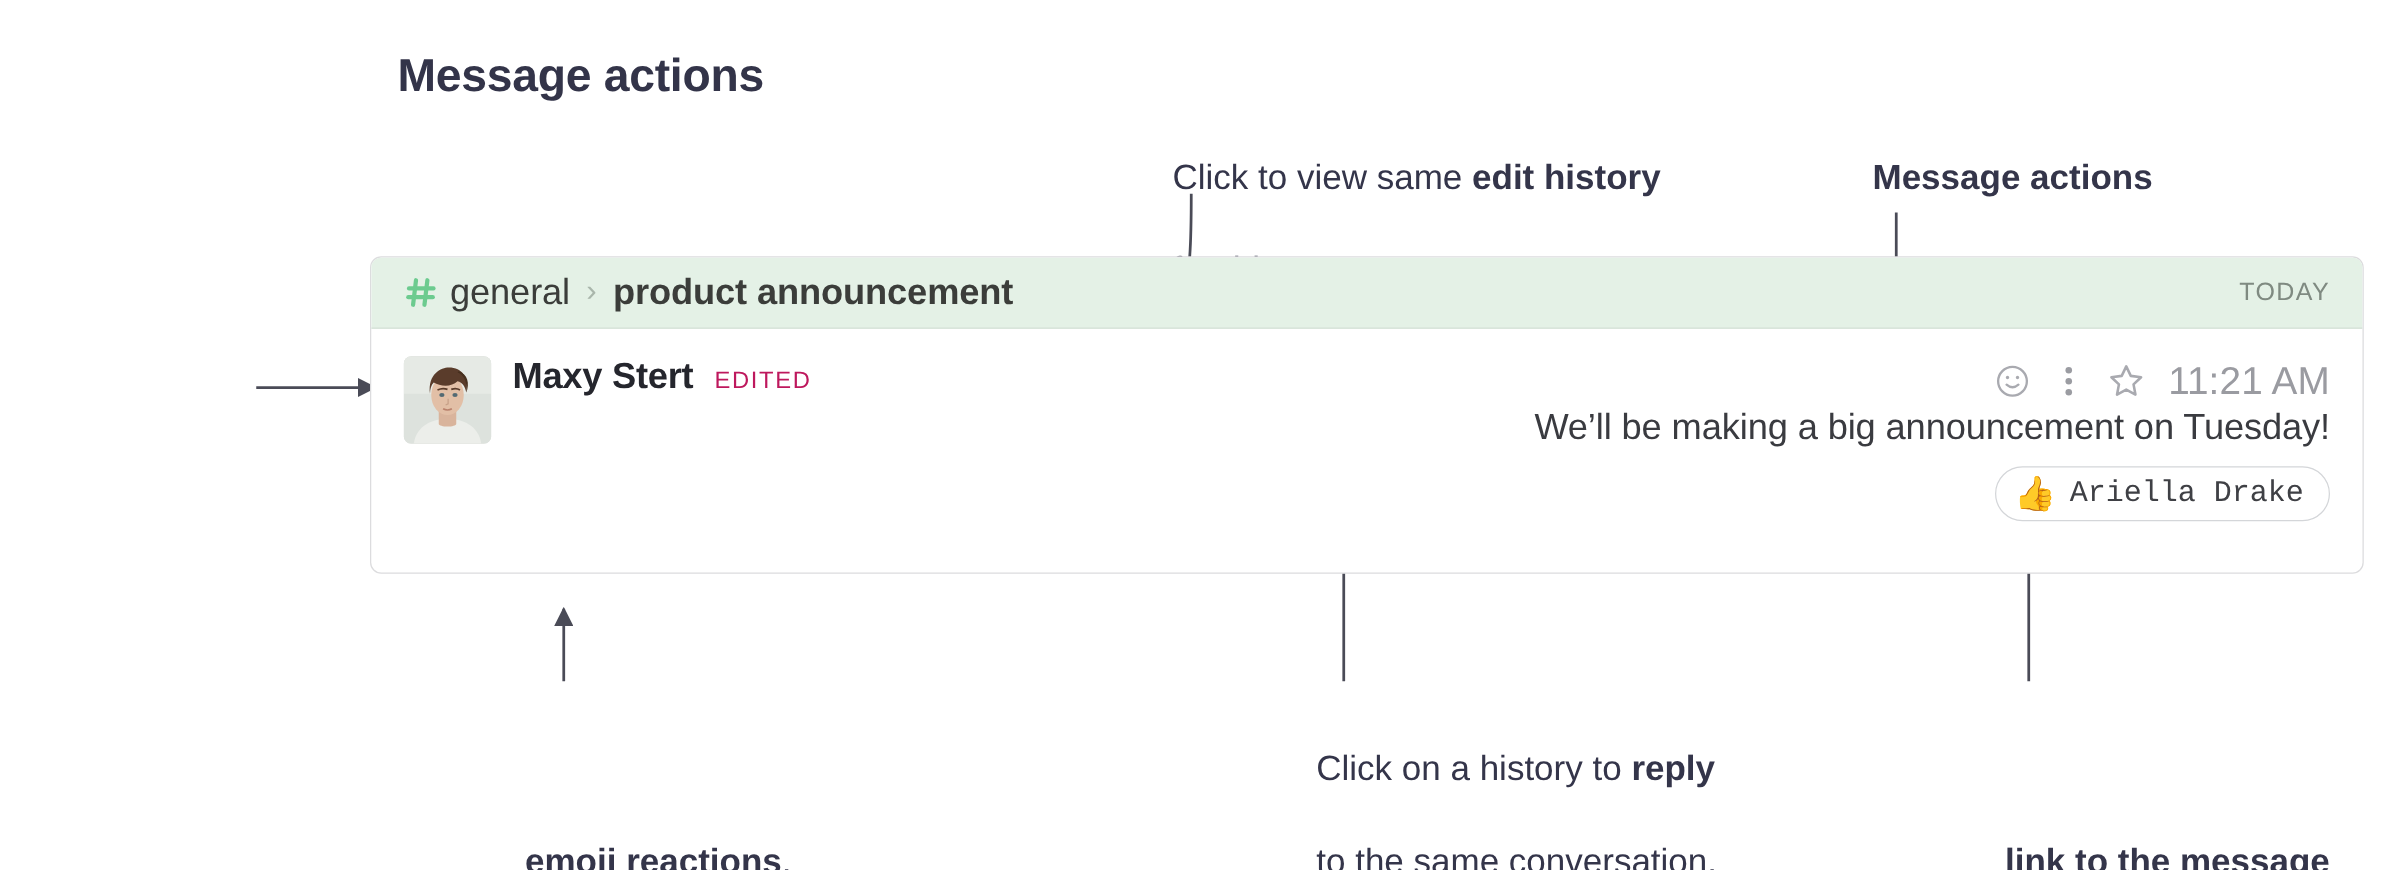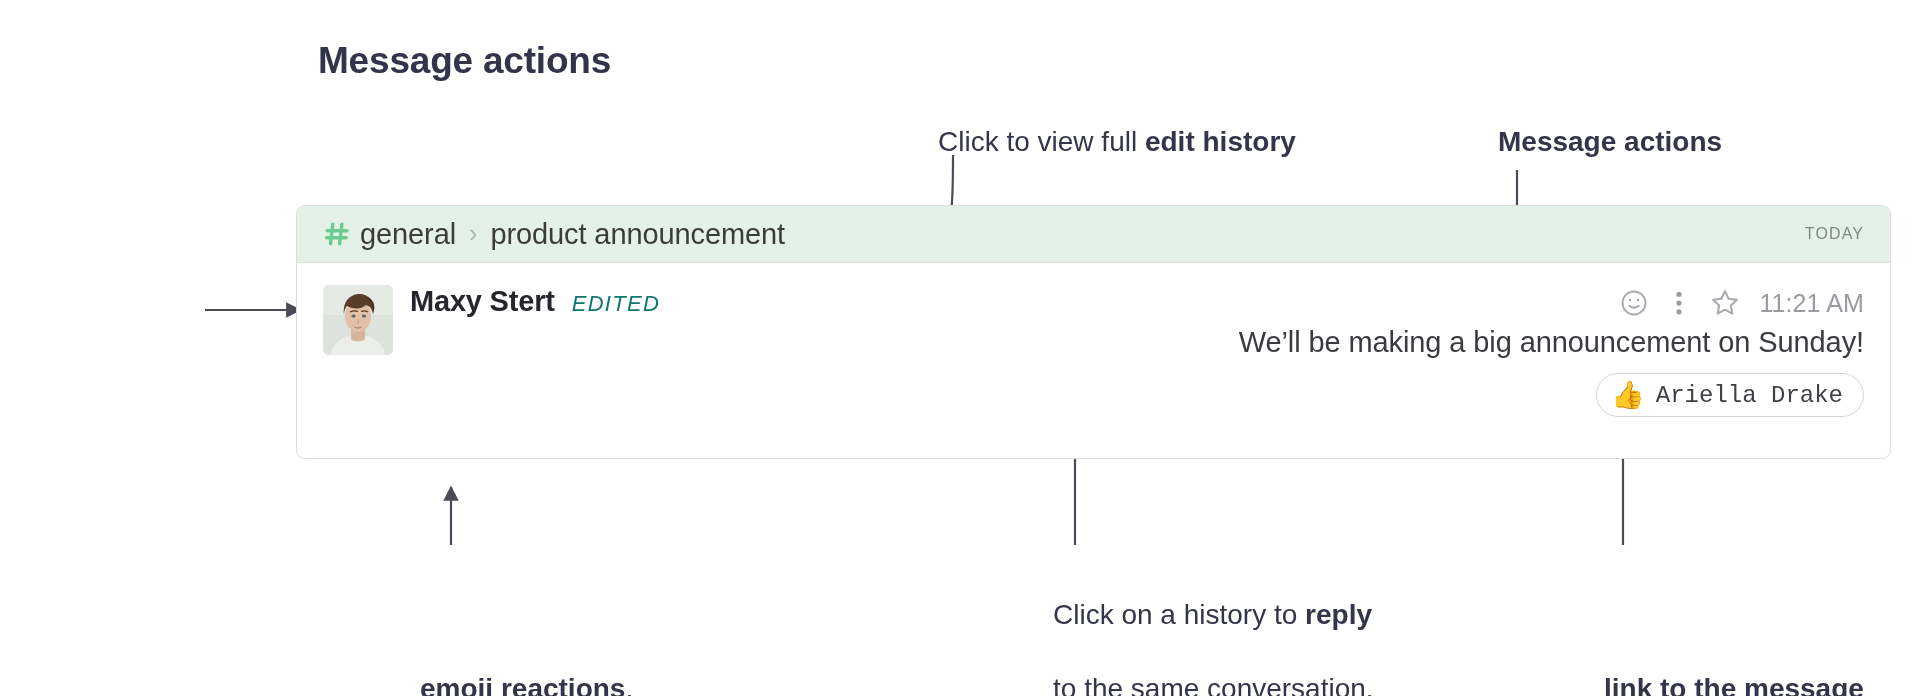--- a/index.html
+++ b/index.html
@@ -66,26 +66,26 @@
   }
   .chan-name {
     font-size: 29px; font-weight: 400; color: #3b3d3a;
     letter-spacing: -0.1px;
   }
   .chev {
     margin: 0 13px; color: #a9b6ab; font-size: 25px;
     line-height: 1; transform: translateY(-1px);
   }
   .topic-name {
-    font-size: 29px; font-weight: 400; color: #3b3d3a;
+    font-size: 29px; font-weight: 700; color: #3b3d3a;
     letter-spacing: -0.1px;
   }
   .today-label {
     margin-left: auto;
-    font-size: 16px; letter-spacing: 1.1px;
+    font-size: 20px; letter-spacing: 1.1px;
     color: #7f8a81; font-weight: 400;
   }
 
   .msg-body {
     position: relative;
     padding: 22px 26px 0 26px;
     display: flex;
     text-align: right;
   }
   .avatar {
@@ -98,22 +98,22 @@
   }
   .msg-main { flex: 1; margin-left: 17px; position: relative; }
 
   .sender-row { display: flex; align-items: baseline; }
   .sender-name {
     font-size: 29px; font-weight: 700; color: #25262d;
     letter-spacing: -0.2px;
   }
   .edited-tag {
     margin-left: 17px;
-    font-size: 22px; letter-spacing: 1.3px;
-    color: #0f766e; font-weight: 400; font-style: italic;
+    font-size: 19px; letter-spacing: 1.3px;
+    color: #be185d; font-weight: 400;
   }
   .msg-text {
     margin-top: 8px;
     font-size: 29px; color: #3a3b40; font-weight: 400;
     letter-spacing: -0.1px;
   }
 
   .reaction-row { margin-top: 14px; }
   .reaction-pill {
     display: inline-flex; align-items: center;
@@ -128,21 +128,21 @@
   .msg-actions {
     position: absolute;
     right: 0; top: 2px;
     display: flex; align-items: center;
   }
   .act-ico { display: block; }
   .ico-emoji { margin-right: 26px; }
   .ico-dots  { margin-right: 26px; }
   .ico-star  { margin-right: 18px; }
   .timestamp {
-    font-size: 25px; color: #9a9ba1; font-weight: 400;
+    font-size: 31px; color: #9a9ba1; font-weight: 400;
     letter-spacing: 0.1px;
   }
 </style>
 </head>
 <body>
 
 <div id="stage">
 
   <div class="page-title">Message actions</div>
 
@@ -163,21 +163,21 @@
       <path d="M 451 545 L 451 487" marker-end="url(#arrow-r)"></path>
 
       <path d="M 1075 545 L 1075 425" marker-end="url(#arrow-r)"></path>
 
       <path d="M 1623 545 L 1623 330" marker-end="url(#arrow-r)"></path>
     </g>
   </svg>
 
 
   <div class="anno" id="anno-edit-hist">
-    <span>Click to view full </span><b>edit history</b><br>
+    <span>Click to view same </span><b>edit history</b><br>
     <span>for this message.</span>
   </div>
 
   <div class="anno" id="anno-actions">
     <b>Message actions</b><br>
     <span>menu.</span>
   </div>
 
   <div class="anno" id="anno-emoji">
     <br>
@@ -241,21 +241,21 @@
         </svg>
       </div>
 
       <div class="msg-main">
 
         <div class="sender-row">
           <span class="sender-name">Maxy Stert</span>
           <span class="edited-tag">EDITED</span>
         </div>
 
-        <div class="msg-text">We’ll be making a big announcement on Sunday!</div>
+        <div class="msg-text">We’ll be making a big announcement on Tuesday!</div>
 
         <div class="reaction-row">
           <span class="reaction-pill">
             <span class="reaction-emoji">👍</span>
             <span class="reaction-name">Ariella Drake</span>
           </span>
         </div>
 
         <div class="msg-actions">
 

